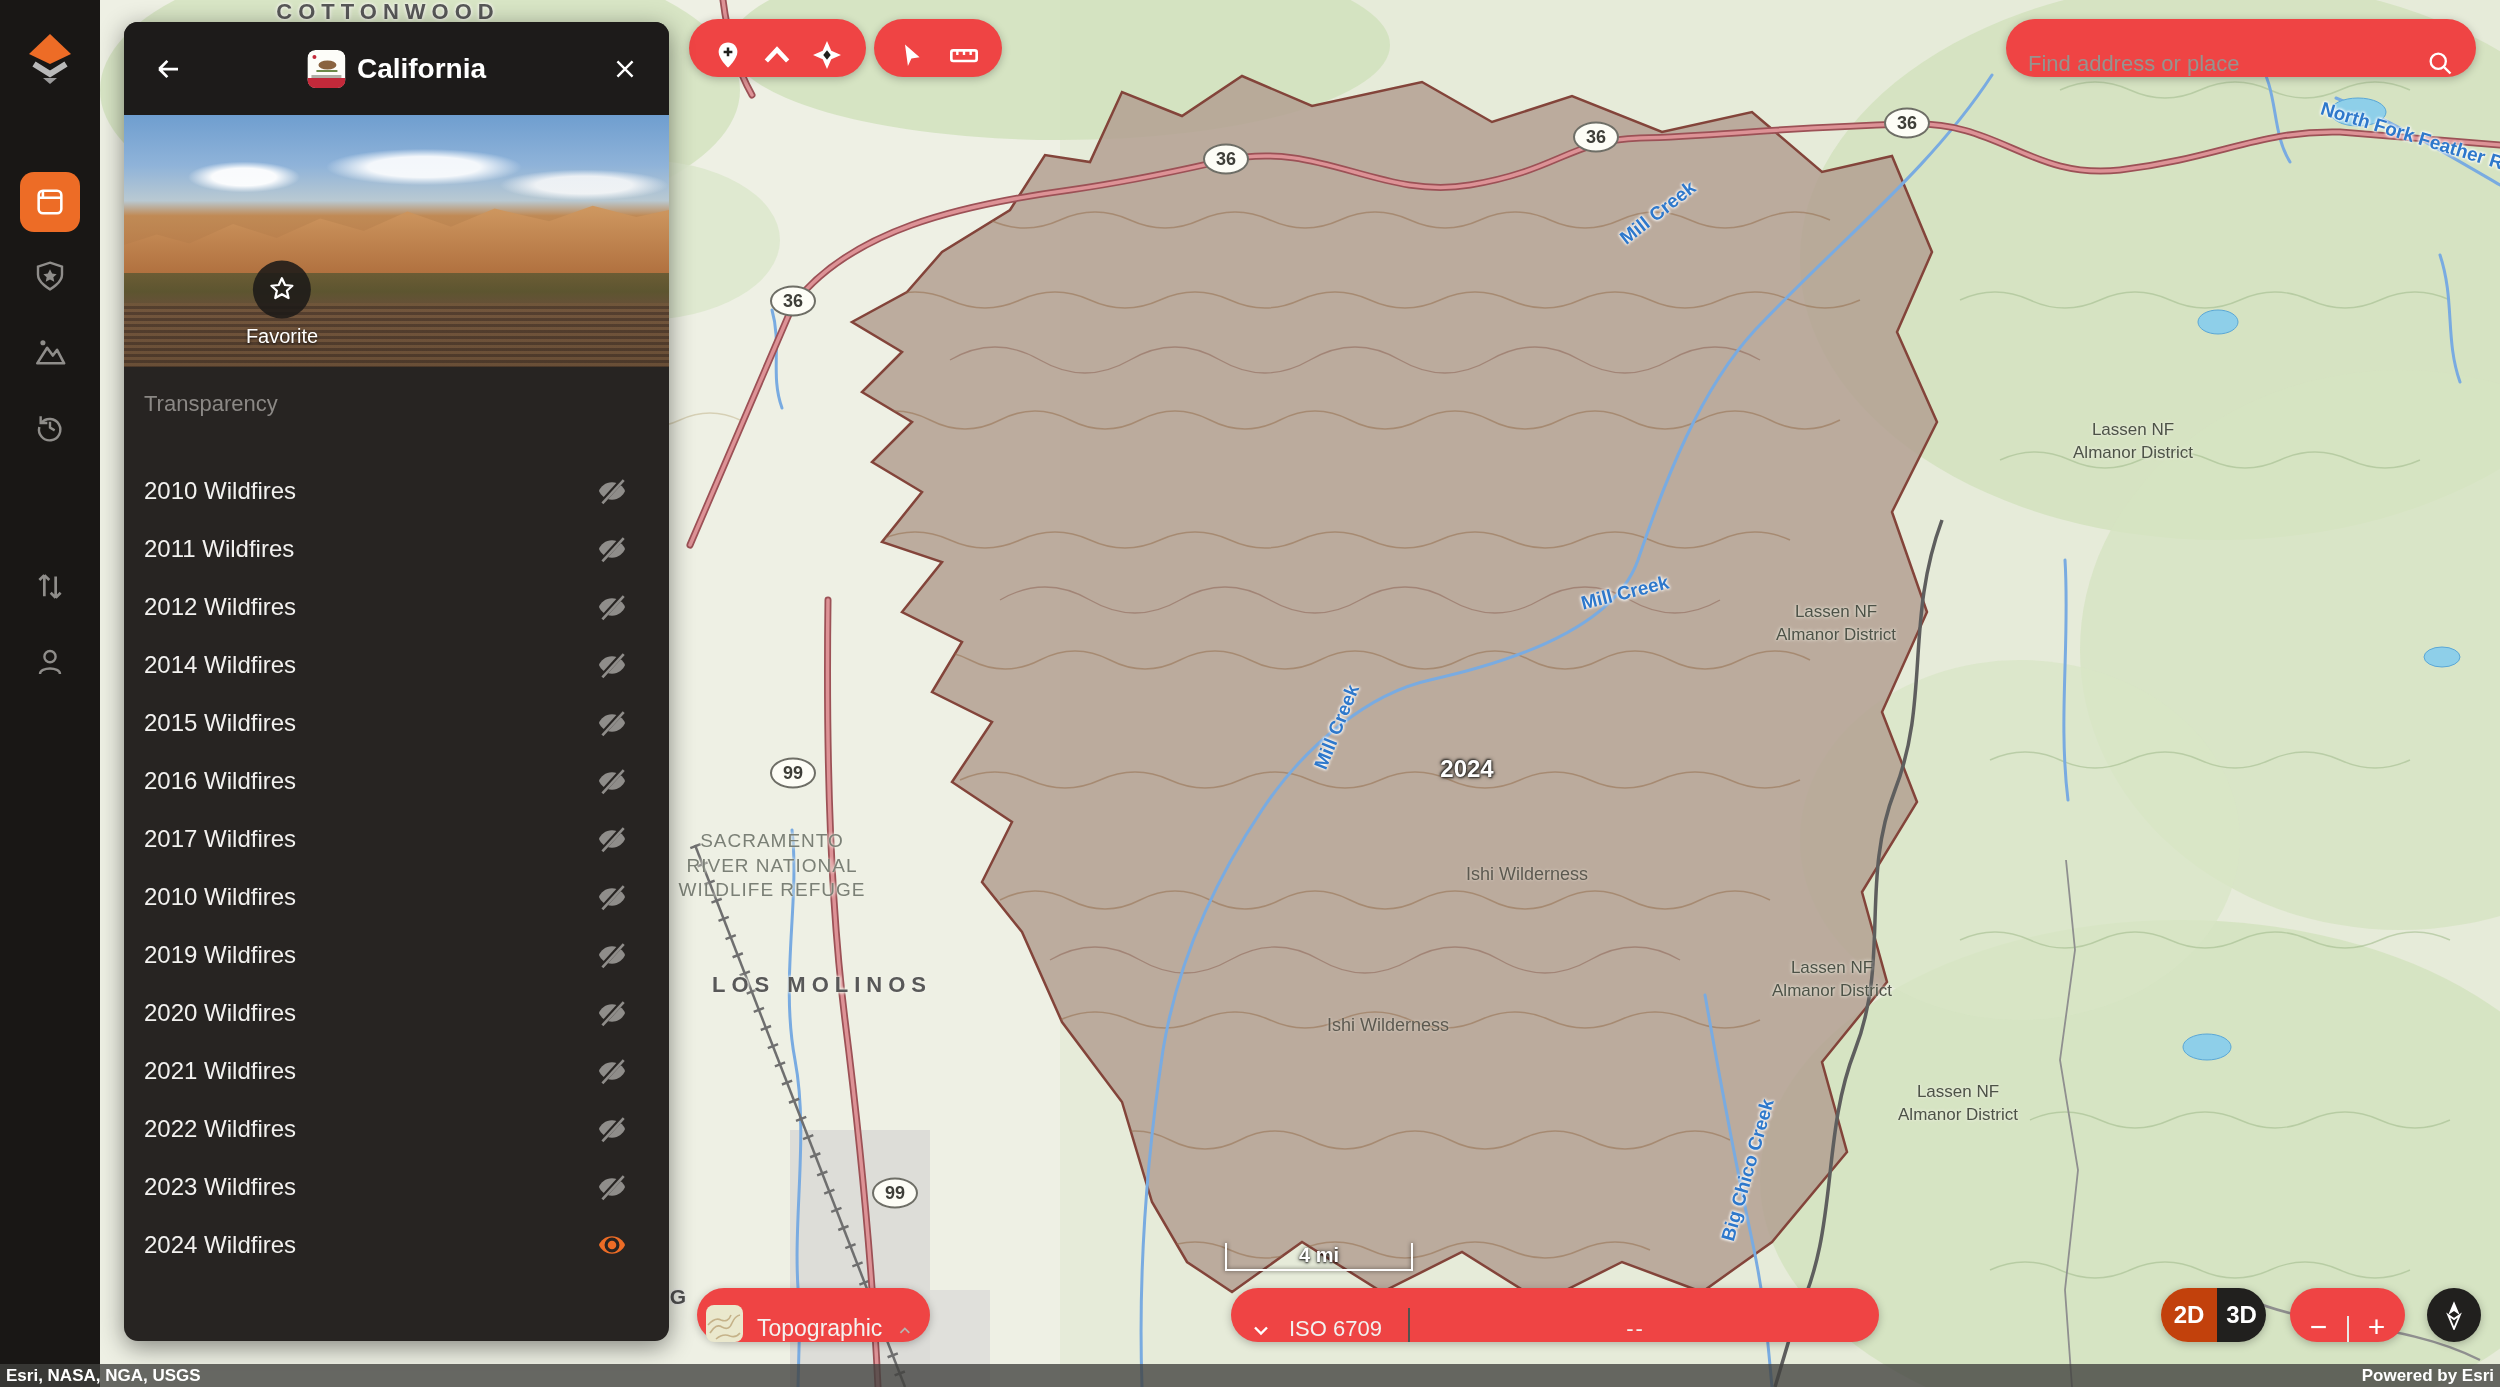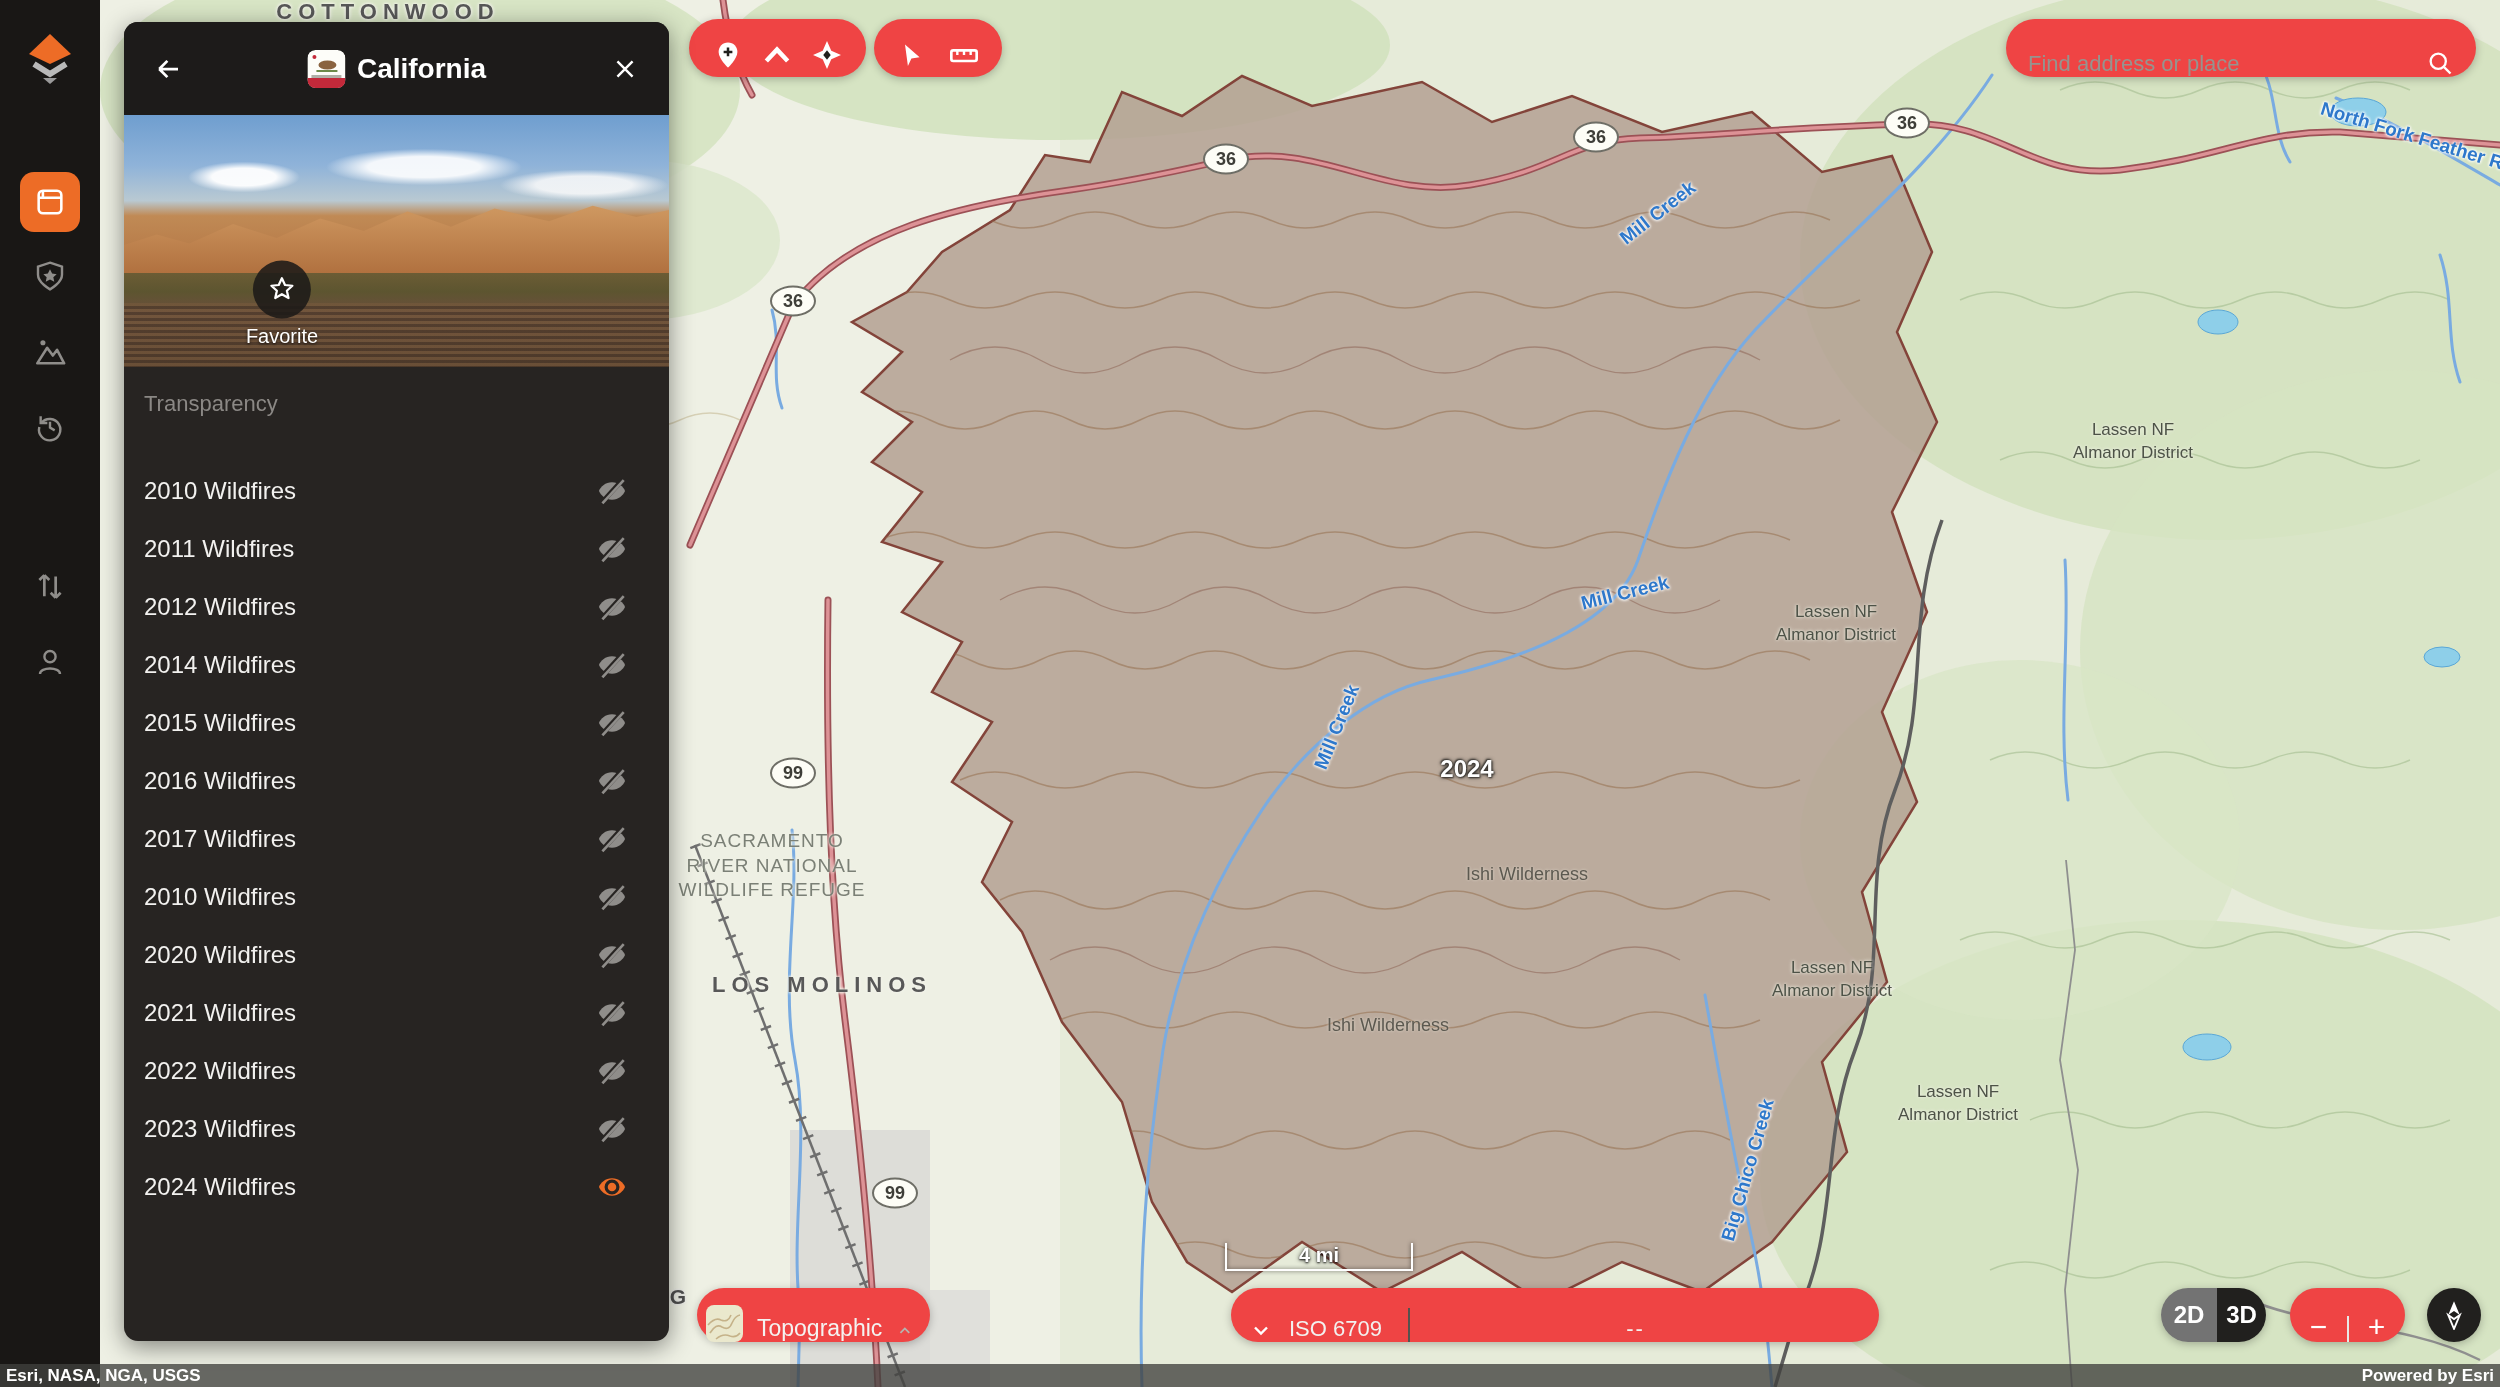--- a/index.html
+++ b/index.html
@@ -65,21 +65,21 @@
   #basemap-pill { left:697px; top:1288px; width:233px; height:54px; padding:0 16px 0 9px; gap:14px; cursor:pointer; }
   #basemap-thumb { width:37px; height:37px; border-radius:8px; overflow:hidden; flex:none; }
   #basemap-label { color:#f4f3f1; font-size:23px; flex:1; text-align:center; }
   #scalebar { position:absolute; left:1225px; top:1243px; width:188px; height:28px; border-left:2px solid #fff; border-right:2px solid #fff; border-bottom:2px solid #fff; display:flex; align-items:flex-end; justify-content:center; filter:drop-shadow(0 0 2px rgba(0,0,0,.6)); z-index:5; }
   #scalebar-label { color:#fff; font-size:20px; font-weight:bold; line-height:1; padding-bottom:4px; text-shadow:0 1px 2px rgba(0,0,0,.8); }
   #coord-pill { left:1231px; top:1288px; width:648px; height:54px; padding:0 18px; }
   #coord-format { color:#f2f1ef; font-size:22px; margin-left:16px; }
   #coord-divider { width:2px; height:34px; background:#55524e; margin-left:26px; }
   #coord-value { flex:1; text-align:center; color:#f2f1ef; font-size:22px; letter-spacing:2px; }
   #dim-toggle { position:absolute; left:2161px; top:1288px; width:105px; height:54px; border-radius:27px; overflow:hidden; display:flex; z-index:10; box-shadow:0 2px 8px rgba(0,0,0,.25); }
-  #btn-2d { flex:1.15; background:#737373; color:#fff; font-weight:bold; font-size:24px; display:flex; align-items:center; justify-content:center; cursor:pointer; }
+  #btn-2d { flex:1.15; background:#c2410c; color:#fff; font-weight:bold; font-size:24px; display:flex; align-items:center; justify-content:center; cursor:pointer; }
   #btn-3d { flex:1; background:#21201e; color:#fff; font-weight:bold; font-size:24px; display:flex; align-items:center; justify-content:center; cursor:pointer; }
   #zoom-pill { left:2290px; top:1288px; width:115px; height:54px; justify-content:space-around; padding:0 10px; }
   .zoom-btn { color:#fff; font-size:30px; line-height:1; cursor:pointer; font-weight:normal; }
   #zoom-divider { width:2px; height:26px; background:#e8e8e6; }
   #compass { position:absolute; left:2427px; top:1288px; width:54px; height:54px; border-radius:50%; background:#21201e; display:flex; align-items:center; justify-content:center; z-index:10; cursor:pointer; box-shadow:0 2px 8px rgba(0,0,0,.25); }
 
   
   #attrib { position:absolute; left:0; bottom:0; width:100%; height:23px; background:rgba(64,64,62,.78); z-index:40; display:flex; align-items:center;font-weight:bold; }
   #attrib-left { color:#fff; font-size:17px; margin-left:6px; }
   #attrib-right { color:#fff; font-size:17px; margin-left:auto; margin-right:6px; }
@@ -379,20 +379,30 @@
         <span class="layer-label">2010 Wildfires</span>
         <span class="eye-btn">
           <svg width="32" height="32" viewBox="0 0 24 24">
             <path d="M12 5.5 C7 5.5 3.6 8.8 2.2 12 C3.6 15.2 7 18.5 12 18.5 C17 18.5 20.4 15.2 21.8 12 C20.4 8.8 17 5.5 12 5.5 Z" fill="#8f8d8a"></path>
             <path d="M4 21 L20 3.5" stroke="#272422" stroke-width="3.6"></path>
             <path d="M4.8 21.3 L20.8 3.8" stroke="#8f8d8a" stroke-width="2"></path>
           </svg>
         </span>
       </div>
       <div class="layer-row">
+        <span class="layer-label">2019 Wildfires</span>
+        <span class="eye-btn">
+          <svg width="32" height="32" viewBox="0 0 24 24">
+            <path d="M12 5.5 C7 5.5 3.6 8.8 2.2 12 C3.6 15.2 7 18.5 12 18.5 C17 18.5 20.4 15.2 21.8 12 C20.4 8.8 17 5.5 12 5.5 Z" fill="#8f8d8a"></path>
+            <path d="M4 21 L20 3.5" stroke="#272422" stroke-width="3.6"></path>
+            <path d="M4.8 21.3 L20.8 3.8" stroke="#8f8d8a" stroke-width="2"></path>
+          </svg>
+        </span>
+      </div>
+      <div class="layer-row">
         <span class="layer-label">2020 Wildfires</span>
         <span class="eye-btn">
           <svg width="32" height="32" viewBox="0 0 24 24">
             <path d="M12 5.5 C7 5.5 3.6 8.8 2.2 12 C3.6 15.2 7 18.5 12 18.5 C17 18.5 20.4 15.2 21.8 12 C20.4 8.8 17 5.5 12 5.5 Z" fill="#8f8d8a"></path>
             <path d="M4 21 L20 3.5" stroke="#272422" stroke-width="3.6"></path>
             <path d="M4.8 21.3 L20.8 3.8" stroke="#8f8d8a" stroke-width="2"></path>
           </svg>
         </span>
       </div>
       <div class="layer-row">

